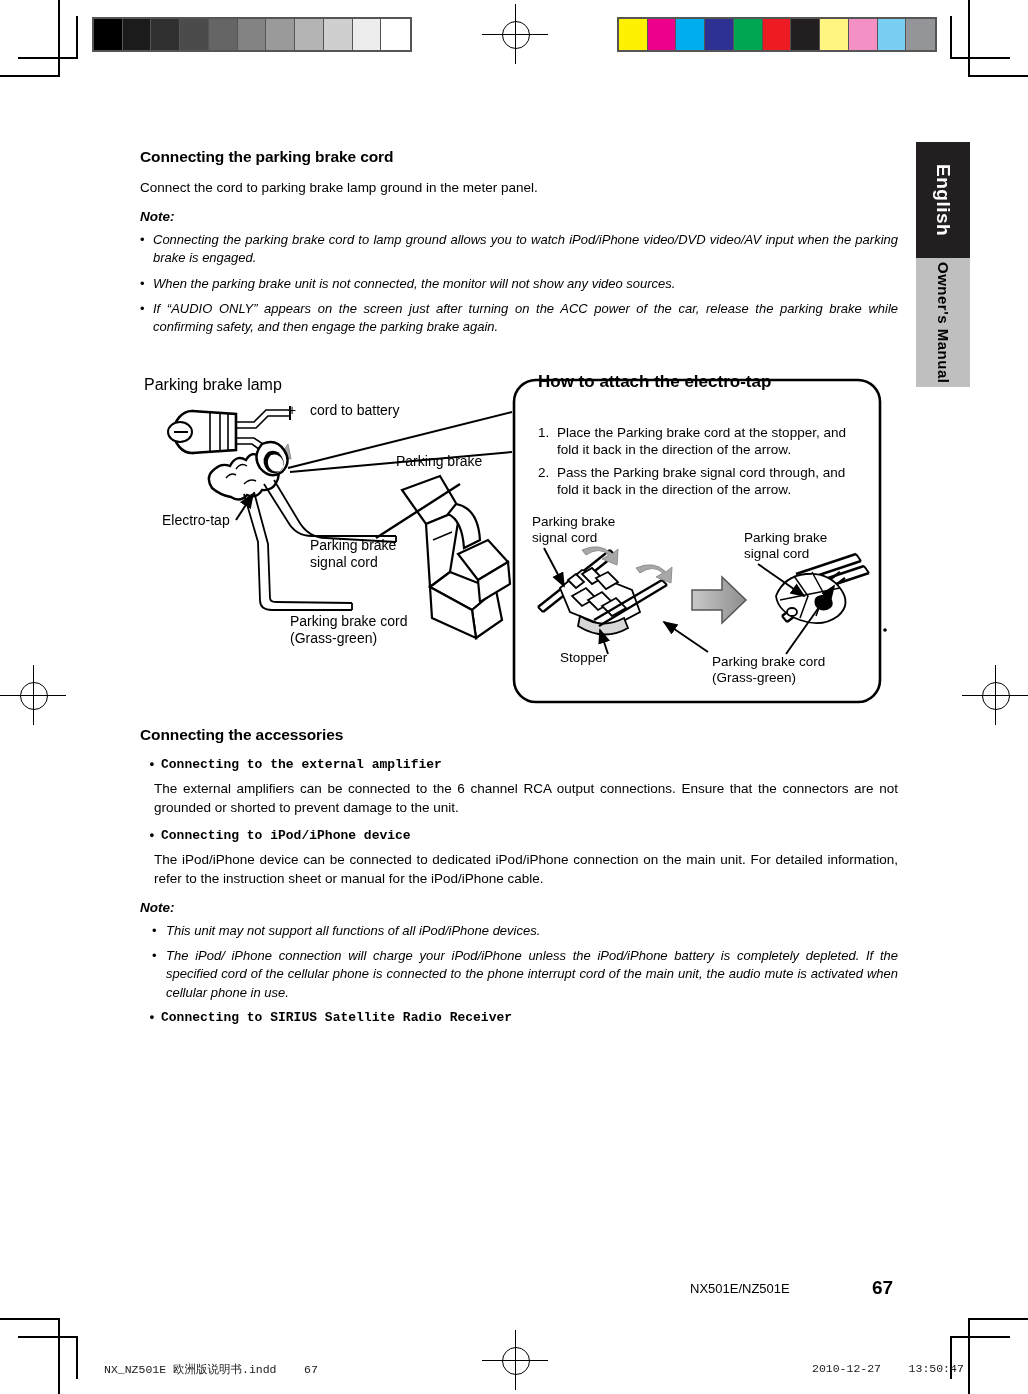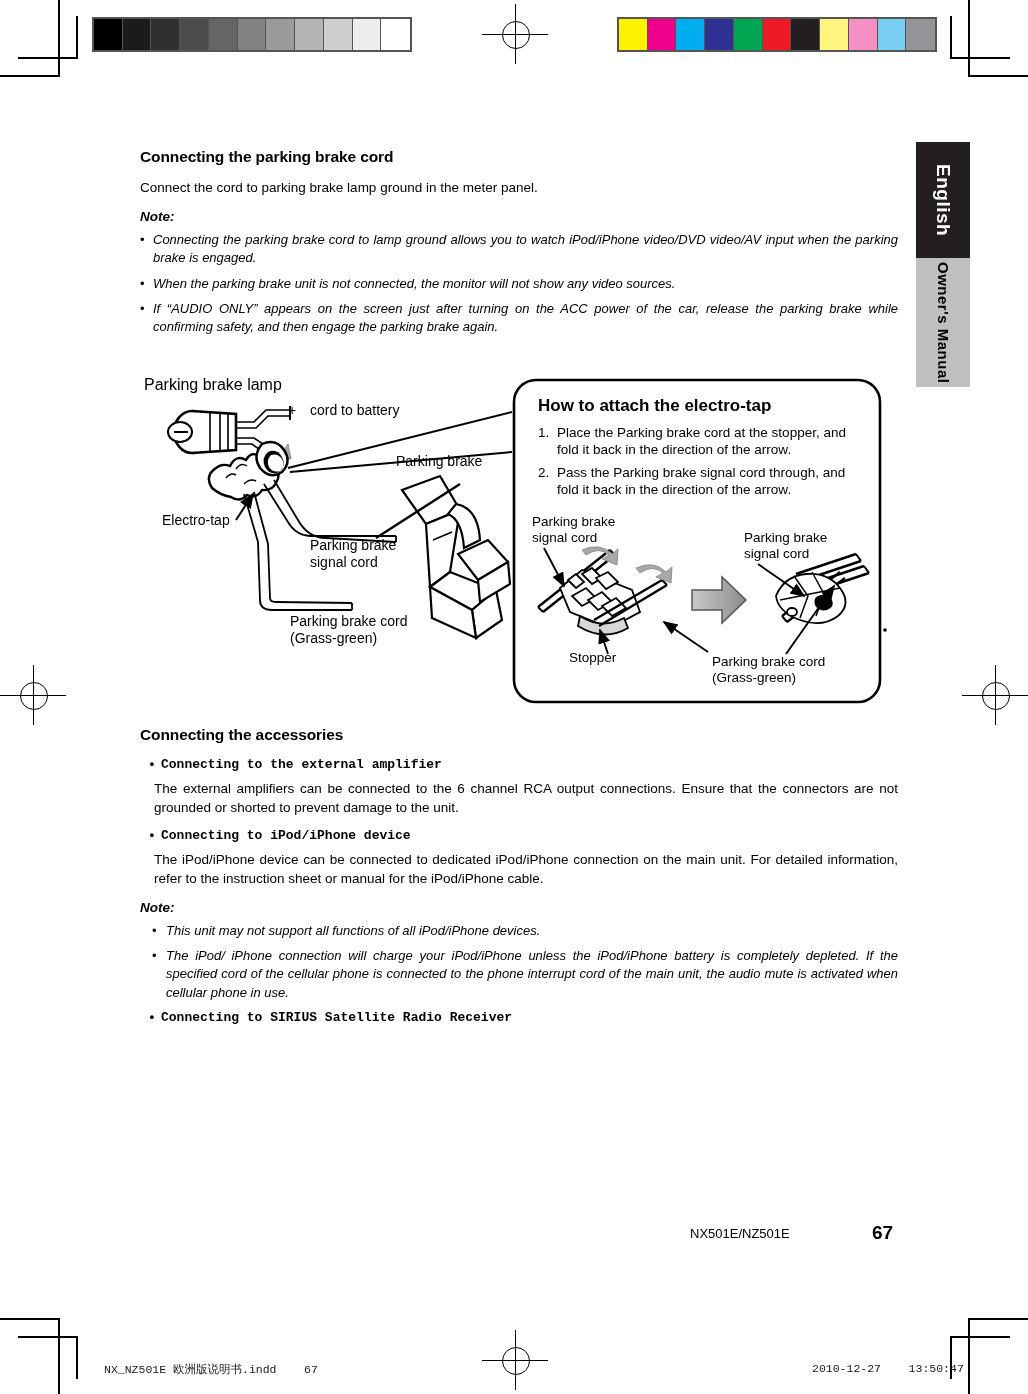--- a/index.html
+++ b/index.html
@@ -56,21 +56,21 @@
   }
   ul.acc>li.head:before{content:"•";position:absolute;left:0;top:0;}
   p.accbody{font-size:13.5px;margin:0 0 11px 0;padding-left:14px;line-height:1.38;text-align:justify;}
   p.accbody.just{text-align:justify;}
 
   
   .figure{position:absolute;left:140px;top:372px;width:758px;height:340px;}
   .figsvg{position:absolute;left:0;top:0;}
 
   
-  .footer{position:absolute;left:690px;top:1226px;font-size:13px;}
+  .footer{position:absolute;left:690px;top:1281px;font-size:13px;}
   .footer .pn{position:absolute;left:182px;top:-4px;font-size:19px;font-weight:bold;}
 
   .fileline{position:absolute;left:104px;top:1362px;font-family:"Liberation Mono","DejaVu Sans Mono",monospace;
             font-size:11.5px;color:#1a1a1a;white-space:pre;}
   .timeline{position:absolute;left:812px;top:1362px;font-family:"Liberation Mono","DejaVu Sans Mono",monospace;
             font-size:11.5px;color:#1a1a1a;white-space:pre;}
 </style>
 </head>
 <body>
 
@@ -296,21 +296,21 @@
     <div style="position:absolute;left:256px;top:81px;font-size:14px;">Parking brake</div>
     <div style="position:absolute;left:170px;top:165px;font-size:14px;line-height:1.22;">
       <div>Parking brake</div>
       <div>signal cord</div>
     </div>
     <div style="position:absolute;left:150px;top:241px;font-size:14px;line-height:1.22;">
       <div>Parking brake cord</div>
       <div>(Grass-green)</div>
     </div>
 
-    <div style="position:absolute;left:398px;top:24px;font-size:17px;font-weight:bold;">How to attach the electro-tap</div>
+    <div style="position:absolute;left:398px;top:0;font-size:17px;font-weight:bold;">How to attach the electro-tap</div>
 
     <div style="position:absolute;left:398px;top:52px;width:330px;font-size:13.5px;line-height:1.26;">
       <span style="position:absolute;left:0;top:0;">1.</span>
       <div style="padding-left:19px;">
         <div>Place the Parking brake cord at the stopper, and</div>
         <div>fold it back in the direction of the arrow.</div>
       </div>
     </div>
     <div style="position:absolute;left:398px;top:92px;width:334px;font-size:13.5px;line-height:1.26;">
       <span style="position:absolute;left:0;top:0;">2.</span>
@@ -321,21 +321,21 @@
     </div>
 
     <div style="position:absolute;left:392px;top:142px;font-size:13.5px;line-height:1.22;">
       <div>Parking brake</div>
       <div>signal cord</div>
     </div>
     <div style="position:absolute;left:604px;top:158px;font-size:13.5px;line-height:1.22;">
       <div>Parking brake</div>
       <div>signal cord</div>
     </div>
-    <div style="position:absolute;left:420px;top:278px;font-size:13.5px;margin-left:9px;">Stopper</div>
+    <div style="position:absolute;left:420px;top:278px;font-size:13.5px;">Stopper</div>
     <div style="position:absolute;left:572px;top:282px;font-size:13.5px;line-height:1.22;">
       <div>Parking brake cord</div>
       <div>(Grass-green)</div>
     </div>
 
     <svg style="position:absolute;left:0;top:0;pointer-events:none;" width="758" height="340">
       <defs>
         <marker id="ar2" markerWidth="9" markerHeight="9" refX="7" refY="3.2" orient="auto">
           <path d="M0,0 L8,3.2 L0,6.4 Z" fill="#000"></path>
         </marker>

